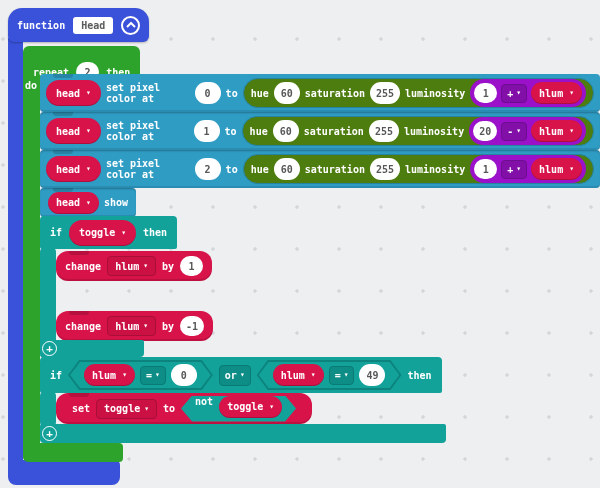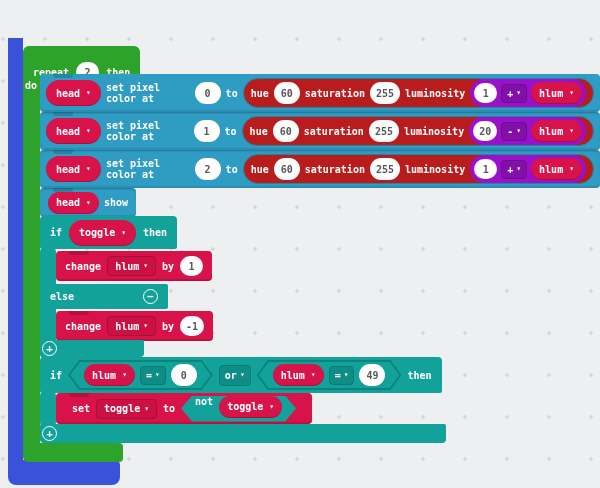--- a/index.html
+++ b/index.html
@@ -18,48 +18,57 @@
   .fn-hat{border-radius:14px 14px 6px 6px;height:34px;padding:0 9px;gap:8px;box-shadow:0 1px 2px rgba(0,0,0,.25)}
   .fn-name{background:#fff;color:#5b5b5b;border-radius:3px;padding:3px 8px;font-size:10px}
   .collapse{width:19px;height:19px;border:2px solid #fff;border-radius:50%;display:flex;align-items:center;justify-content:center;box-sizing:border-box}
   
   .lp{background:#2ea32c}
   .lp-head{border-radius:6px 6px 4px 4px;height:28px;padding:12px 10px;gap:7px}
   
   .px{background:#2f9cc4;border-radius:4px;height:38px;padding:0 6px;gap:5px;box-shadow:inset 0 -2px 0 rgba(0,0,0,.10)}
   .seam{box-shadow:inset 0 2px 2px -1px rgba(0,0,0,.28), inset 0 -2px 0 rgba(0,0,0,.10)}
   .tab{position:absolute;top:0;left:13px;width:20px;height:4px;background:rgba(0,0,0,.15);border-radius:0 0 3px 3px}
-  .hsl{background:#b91c1c;border:1.5px solid #25839f;border-radius:15px;height:30px;padding:0 7px;gap:5px;box-sizing:border-box}
+  .hsl{background:#4d7c0f;border:1.5px solid #25839f;border-radius:15px;height:30px;padding:0 7px;gap:5px;box-sizing:border-box}
   
   .oval{background:#fff;color:#575757;border-radius:11px;height:22px;min-width:26px;display:flex;align-items:center;justify-content:center;padding:0 6px;box-sizing:border-box}
   .oval.sm{height:20px;min-width:23px}
   .pill{background:#d8134a;border-radius:13px;height:26px;padding:0 10px;display:flex;align-items:center;gap:6px;box-shadow:inset 0 -1px 0 rgba(0,0,0,.2)}
   .pill.sm{height:22px;border-radius:11px;padding:0 8px}
   .dd{font-size:8px;line-height:1}
   
   .math{background:#9b11c9;border-radius:14px;height:28px;padding:0 4px;gap:4px}
   .mathdd{background:#8210a8;border:1px solid #6d0d8f;border-radius:4px;height:19px;padding:0 5px;display:flex;align-items:center;gap:3px;box-sizing:border-box}
   
   .lg{background:#12a29a;border-radius:4px}
   .lgdd{background:#0d8d86;border:1px solid #0a7a74;border-radius:4px;height:19px;padding:0 5px;display:flex;align-items:center;gap:3px;box-sizing:border-box}
   .hexo{clip-path:polygon(11px 0,calc(100% - 11px) 0,100% 50%,calc(100% - 11px) 100%,11px 100%,0 50%);background:#0c837d;padding:2px}
   .hexi{clip-path:polygon(10px 0,calc(100% - 10px) 0,100% 50%,calc(100% - 10px) 100%,10px 100%,0 50%);background:#12a29a;height:26px;padding:0 14px;gap:5px;display:flex;align-items:center}
   .hexn{clip-path:polygon(11px 0,calc(100% - 11px) 0,100% 50%,calc(100% - 11px) 100%,11px 100%,0 50%);background:#12a29a;height:26px;padding:0 14px;display:flex;gap:6px}
   
-  .vr{background:#d8134a;border-radius:4px;height:30px;padding:0 9px;gap:6px;box-shadow:inset 0 -2px 0 rgba(0,0,0,.12)}
+  .vr{background:#d8134a;border-radius:12px;height:30px;padding:0 9px;gap:6px;box-shadow:inset 0 -2px 0 rgba(0,0,0,.12)}
   .vrdd{background:#cb1144;border:1px solid #a90e39;border-radius:4px;height:20px;padding:0 7px;display:flex;align-items:center;gap:4px;box-sizing:border-box}
   .circ{width:15px;height:15px;border:1.5px solid #fff;border-radius:50%;display:flex;align-items:center;justify-content:center;color:#fff;font-size:11px;line-height:1;box-sizing:border-box;flex:0 0 auto}
 </style>
 </head>
 <body>
 
 <div id="stage">
 
   <div class="abs fn" style="left:8px;top:38px;width:15px;height:426px"></div>
   <div class="abs fn" style="left:8px;top:460px;width:112px;height:25px;border-radius:0 5px 8px 8px"></div>
+  <div class="abs row fn fn-hat" style="left:8px;top:8px">
+    <span>function</span>
+    <span class="fn-name">Head</span>
+    <span class="collapse">
+      <svg width="10" height="6" viewBox="0 0 10 6">
+          <polyline points="1,5 5,1 9,5" fill="none" stroke="#ffffff" stroke-width="2"></polyline>
+        </svg>
+    </span>
+  </div>
 
   <div class="abs lp" style="left:23px;top:72px;width:17px;height:372px"></div>
   <div class="abs lp" style="left:23px;top:443px;width:100px;height:19px;border-radius:0 4px 4px 5px"></div>
   <div class="abs row lp lp-head" style="left:23px;top:46px">
     <span>repeat</span>
     <span class="oval sm">2</span>
     <span>then</span>
   </div>
   <div class="abs" style="left:25px;top:80px">do</div>
 
@@ -171,24 +180,20 @@
   <div class="abs row vr" style="left:56px;top:251px">
     <span class="tab"></span>
     <span>change</span>
     <span class="vrdd">
       <span>hlum</span>
       <span class="dd">▾</span>
     </span>
     <span>by</span>
     <span class="oval sm">1</span>
   </div>
-  <div class="abs row lg" style="left:40px;top:284px;height:25px;width:108px;padding:0 10px;justify-content:space-between;border-radius:2px">
-    <span>else</span>
-    <span class="circ">−</span>
-  </div>
   <div class="abs row vr" style="left:56px;top:311px">
     <span class="tab"></span>
     <span>change</span>
     <span class="vrdd">
       <span>hlum</span>
       <span class="dd">▾</span>
     </span>
     <span>by</span>
     <span class="oval sm">-1</span>
   </div>

